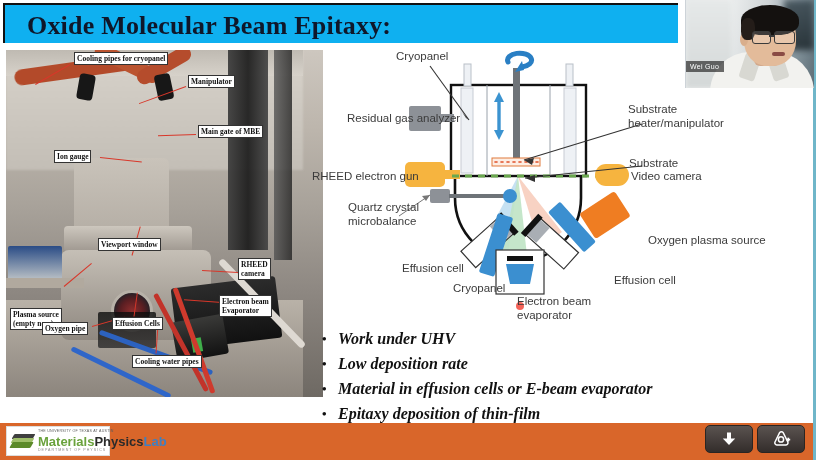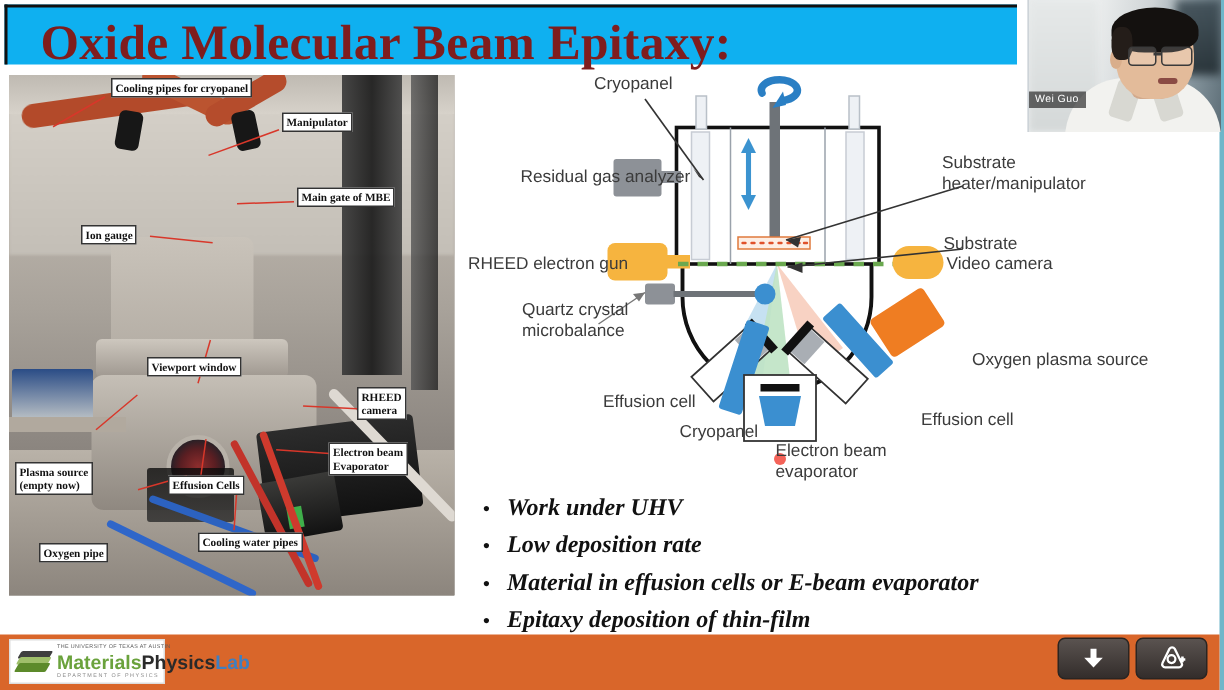--- a/index.html
+++ b/index.html
@@ -15,21 +15,21 @@
 
   
   .title-banner{
     position:absolute;left:3px;top:3px;width:675px;height:40px;
     background:#0fb0f0;border-top:2px solid #111;border-left:2px solid #111;
     box-sizing:border-box;
   }
   .title-text{
     position:absolute;left:22px;top:6px;
     font-family:"Liberation Serif", serif;
-    font-weight:bold;font-size:33px;color:#7f1d1d;letter-spacing:.2px;
+    font-weight:bold;font-size:26px;color:#0f172a;letter-spacing:.2px;
     white-space:nowrap;
   }
 
   
   .webcam{
     position:absolute;left:685px;top:0;width:128px;height:88px;overflow:hidden;
     background:#dfe3e6;border-left:1px solid #cdd3d8;
   }
   .wc-bg{position:absolute;inset:0;background:
       linear-gradient(100deg,#e9eced 0%,#eef0f0 30%,#cfd4d6 58%,#8f9ea6 78%,#5d6e77 100%);}
@@ -60,21 +60,21 @@
   .wc-mouth{position:absolute;left:86px;top:52px;width:13px;height:4px;background:#8a4b44;border-radius:3px;}
   .wc-name{
     position:absolute;left:0;bottom:16px;
     background:rgba(20,20,20,.62);color:#fff;
     font-size:7px;padding:2px 5px 2px 4px;letter-spacing:.3px;
   }
 
   
   .photo{
     position:absolute;left:6px;top:50px;width:297px;height:347px;
-    background:#9a938c;overflow:hidden;
+    background:#9a938c;overflow:hidden;padding-left:20px;
   }
   .ph-base{position:absolute;inset:0;
     background:
       linear-gradient(180deg,#cdc7bf 0%,#bdb6ad 22%,#a8a29a 45%,#8d8781 70%,#6e6963 100%);}
   .ph-wall{position:absolute;left:0;top:0;width:297px;height:120px;
     background:linear-gradient(180deg,#d8d3cb,#c3beb6);filter:blur(1px);}
   .ph-ceiling{position:absolute;left:0;top:0;width:297px;height:26px;
     background:linear-gradient(180deg,#bfbab2,#d7d2ca);}
   .ph-floor{position:absolute;left:0;top:250px;width:297px;height:97px;
     background:linear-gradient(180deg,#b9b2a8,#8c857d);}
@@ -240,21 +240,21 @@
     <div class="ph-label" style="left:182px;top:25px;">Manipulator</div>
     <div class="ph-label" style="left:192px;top:75px;">Main gate of MBE</div>
     <div class="ph-label" style="left:48px;top:100px;">Ion gauge</div>
     <div class="ph-label" style="left:4px;top:258px;">Plasma source
 (empty now)</div>
     <div class="ph-label" style="left:232px;top:208px;">RHEED
 camera</div>
     <div class="ph-label" style="left:92px;top:188px;">Viewport window</div>
     <div class="ph-label" style="left:213px;top:245px;">Electron beam
 Evaporator</div>
-    <div class="ph-label" style="left:20px;top:272px;margin-top:40px;">Oxygen pipe</div>
+    <div class="ph-label" style="left:36px;top:272px;">Oxygen pipe</div>
     <div class="ph-label" style="left:106px;top:267px;">Effusion Cells</div>
     <div class="ph-label" style="left:126px;top:305px;">Cooling water pipes</div>
   </div>
 
   <div class="diagram">
     <svg width="498" height="275" viewBox="0 0 498 275">
 
       <path d="M143 105 L143 150 A63 63 0 0 0 269 150 L269 105 Z" fill="#ffffff" stroke="#111" stroke-width="2.6"></path>
 
       <polygon points="206,128 166,204 196,208" fill="#bcdcf0" opacity=".85"></polygon>

